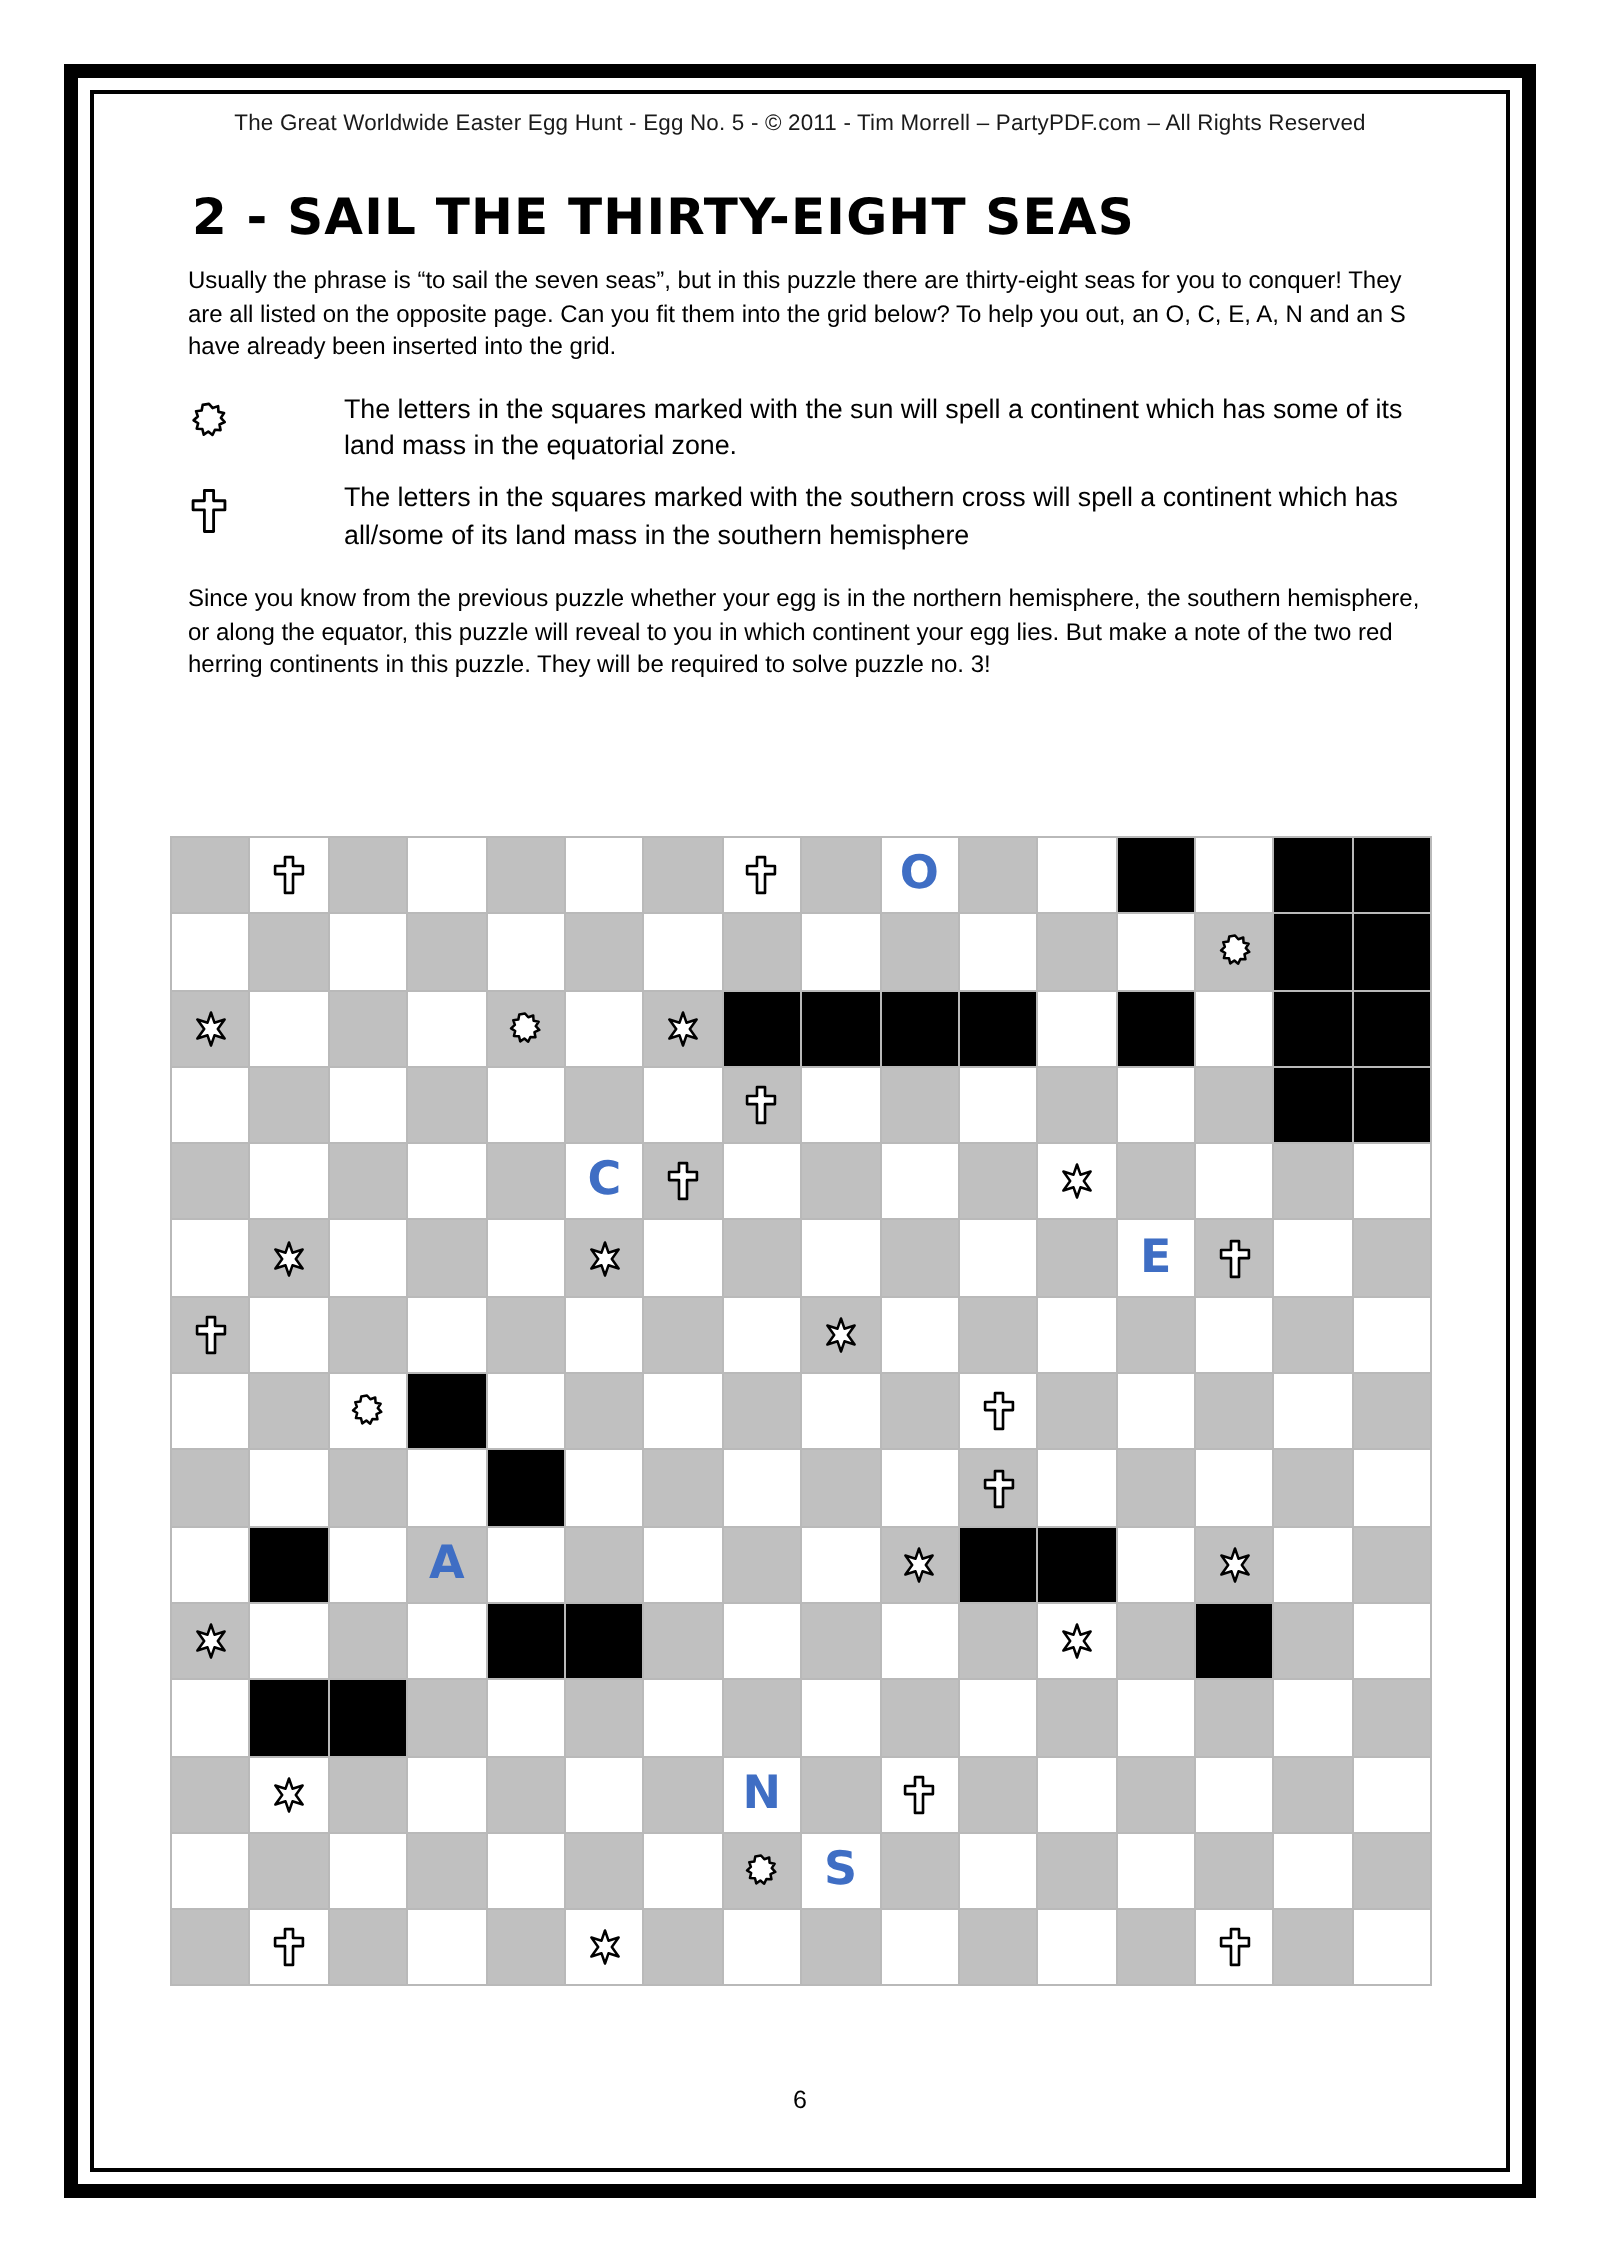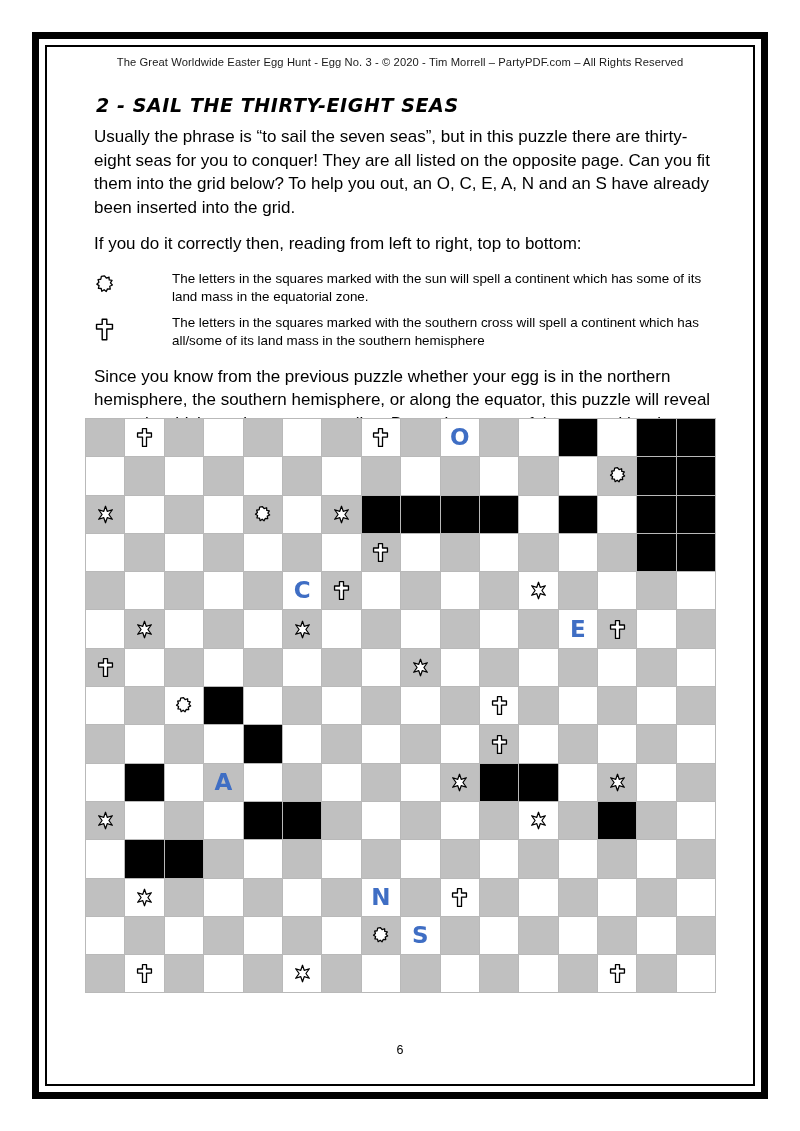--- a/index.html
+++ b/index.html
@@ -19,27 +19,26 @@
   }
 
   .content{position:absolute;left:60px;top:50px;width:680px;}
 
   .hdr{
     text-align:center;font-size:11.2px;color:#1a1a1a;letter-spacing:.1px;
     margin-top:6px;white-space:nowrap;
   }
 
   .title{
-    margin:26px 0 0 36px;font-size:19px;font-weight:bold;letter-spacing:.6px;
+    margin:26px 0 0 36px;font-size:25px;font-weight:bold;letter-spacing:.6px;
     font-family:"DejaVu Sans",sans-serif;
-    font-style:italic;
   }
 
   .para{
-    margin:9px 0 0 34px;width:622px;font-size:17px;line-height:1.385;
+    margin:9px 0 0 34px;width:622px;font-size:12px;line-height:1.385;
     color:#000;text-align:left;
   }
   .para.tight{margin-top:13px;}
 
   
   .bullets{margin:14px 0 0 34px;width:624px;}
   .brow{display:flex;align-items:flex-start;margin-bottom:7px;}
   .bsym{
     width:78px;flex:0 0 78px;text-align:center;padding-top:4px;
     font-size:17px;line-height:1;
@@ -88,27 +87,26 @@
 </head>
 <body>
 
 <div class="page">
 
   <div class="border-outer"></div>
   <div class="border-inner"></div>
 
   <div class="content">
 
-    <div class="hdr">The Great Worldwide Easter Egg Hunt - Egg No. 3 - © 2020 - Tim Morrell – PartyPDF.com – All Rights Reserved</div>
+    <div class="hdr">The Great Worldwide Easter Egg Hunt - Egg No. 5 - © 2011 - Tim Morrell – PartyPDF.com – All Rights Reserved</div>
 
     <h1 class="title">2 - SAIL THE THIRTY-EIGHT SEAS</h1>
 
     <p class="para">Usually the phrase is “to sail the seven seas”, but in this puzzle there are thirty-eight seas for you to conquer!  They are all listed on the opposite page.  Can you fit them into the grid below?  To help you out, an O, C, E, A, N and an S have already been inserted into the grid.</p>
 
-    <p class="para tight">If you do it correctly then, reading from left to right, top to bottom:</p>
 
     <div class="bullets">
 
 
       <div class="brow">
         <div class="bsym">
           <svg width="21" height="21" viewBox="0 0 24 24" aria-hidden="true">
             <path d="M12 2.2 L14.1 4.6 L17.2 3.5 L17.4 6.8 L20.6 7.4 L18.8 10.2 L21 12.6 L18.0 14.0 L18.6 17.2 L15.4 17.0 L14.0 20.0 L11.6 18.0 L9.0 19.8 L8.2 16.6 L5.0 16.4 L5.8 13.3 L3.2 11.6 L5.6 9.4 L4.6 6.4 L7.8 6.0 L8.4 2.8 Z" fill="#ffffff" stroke="#000" stroke-width="1.5" stroke-linejoin="round"></path>
           </svg>
         </div>

